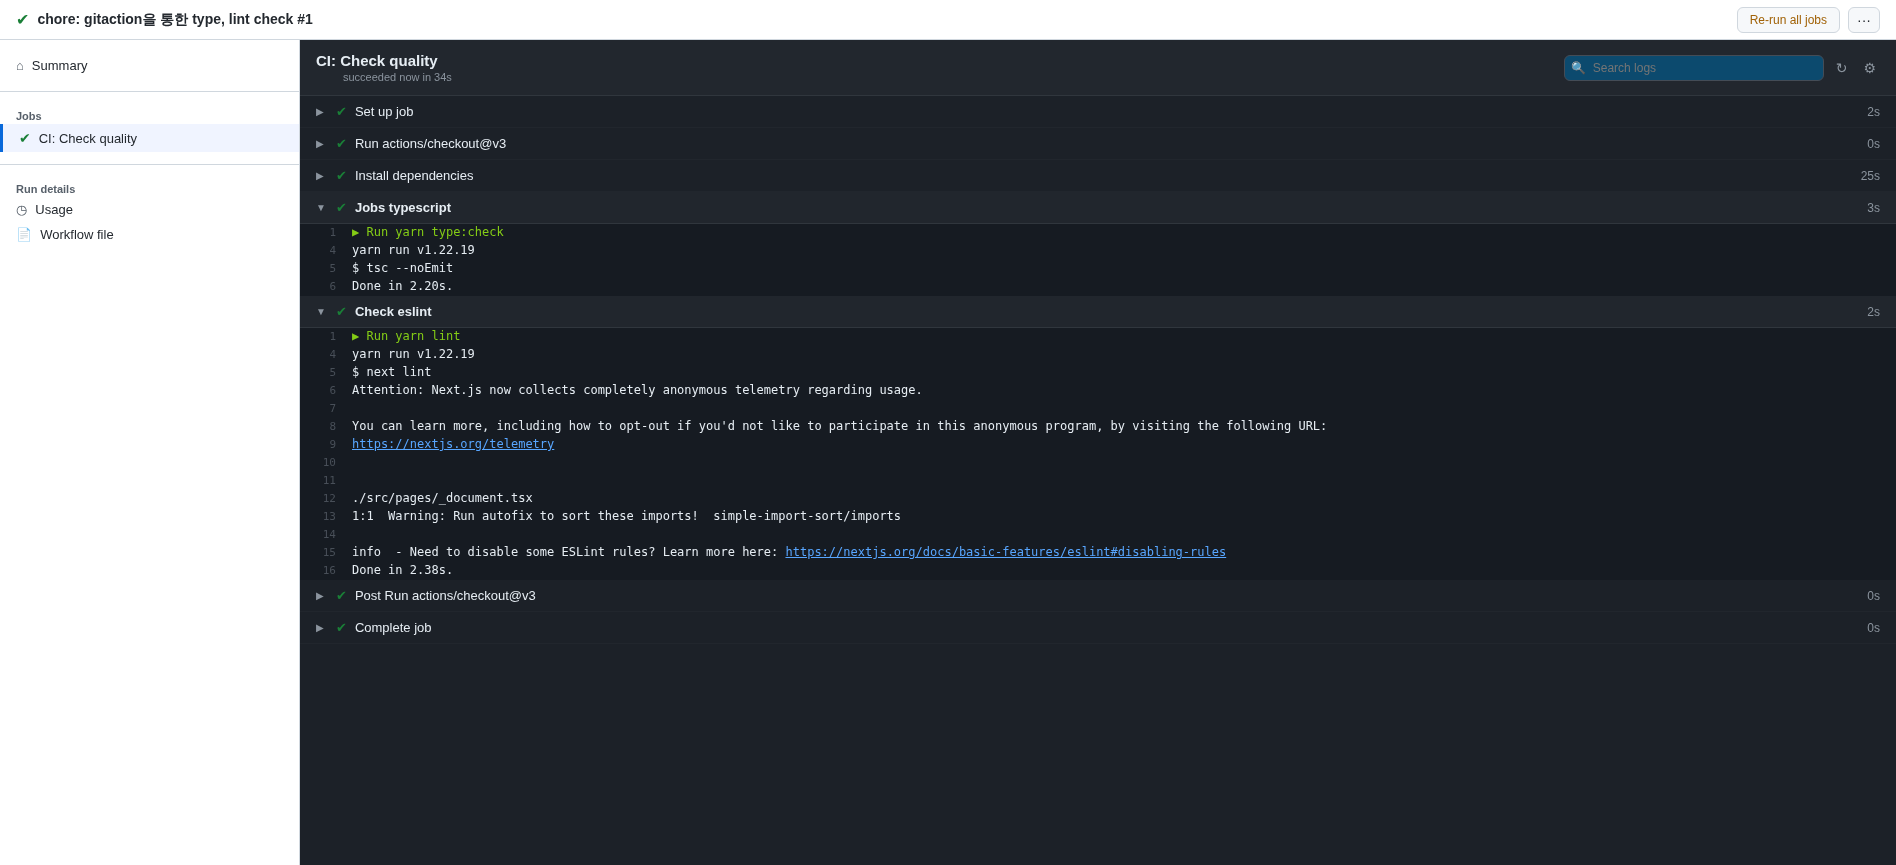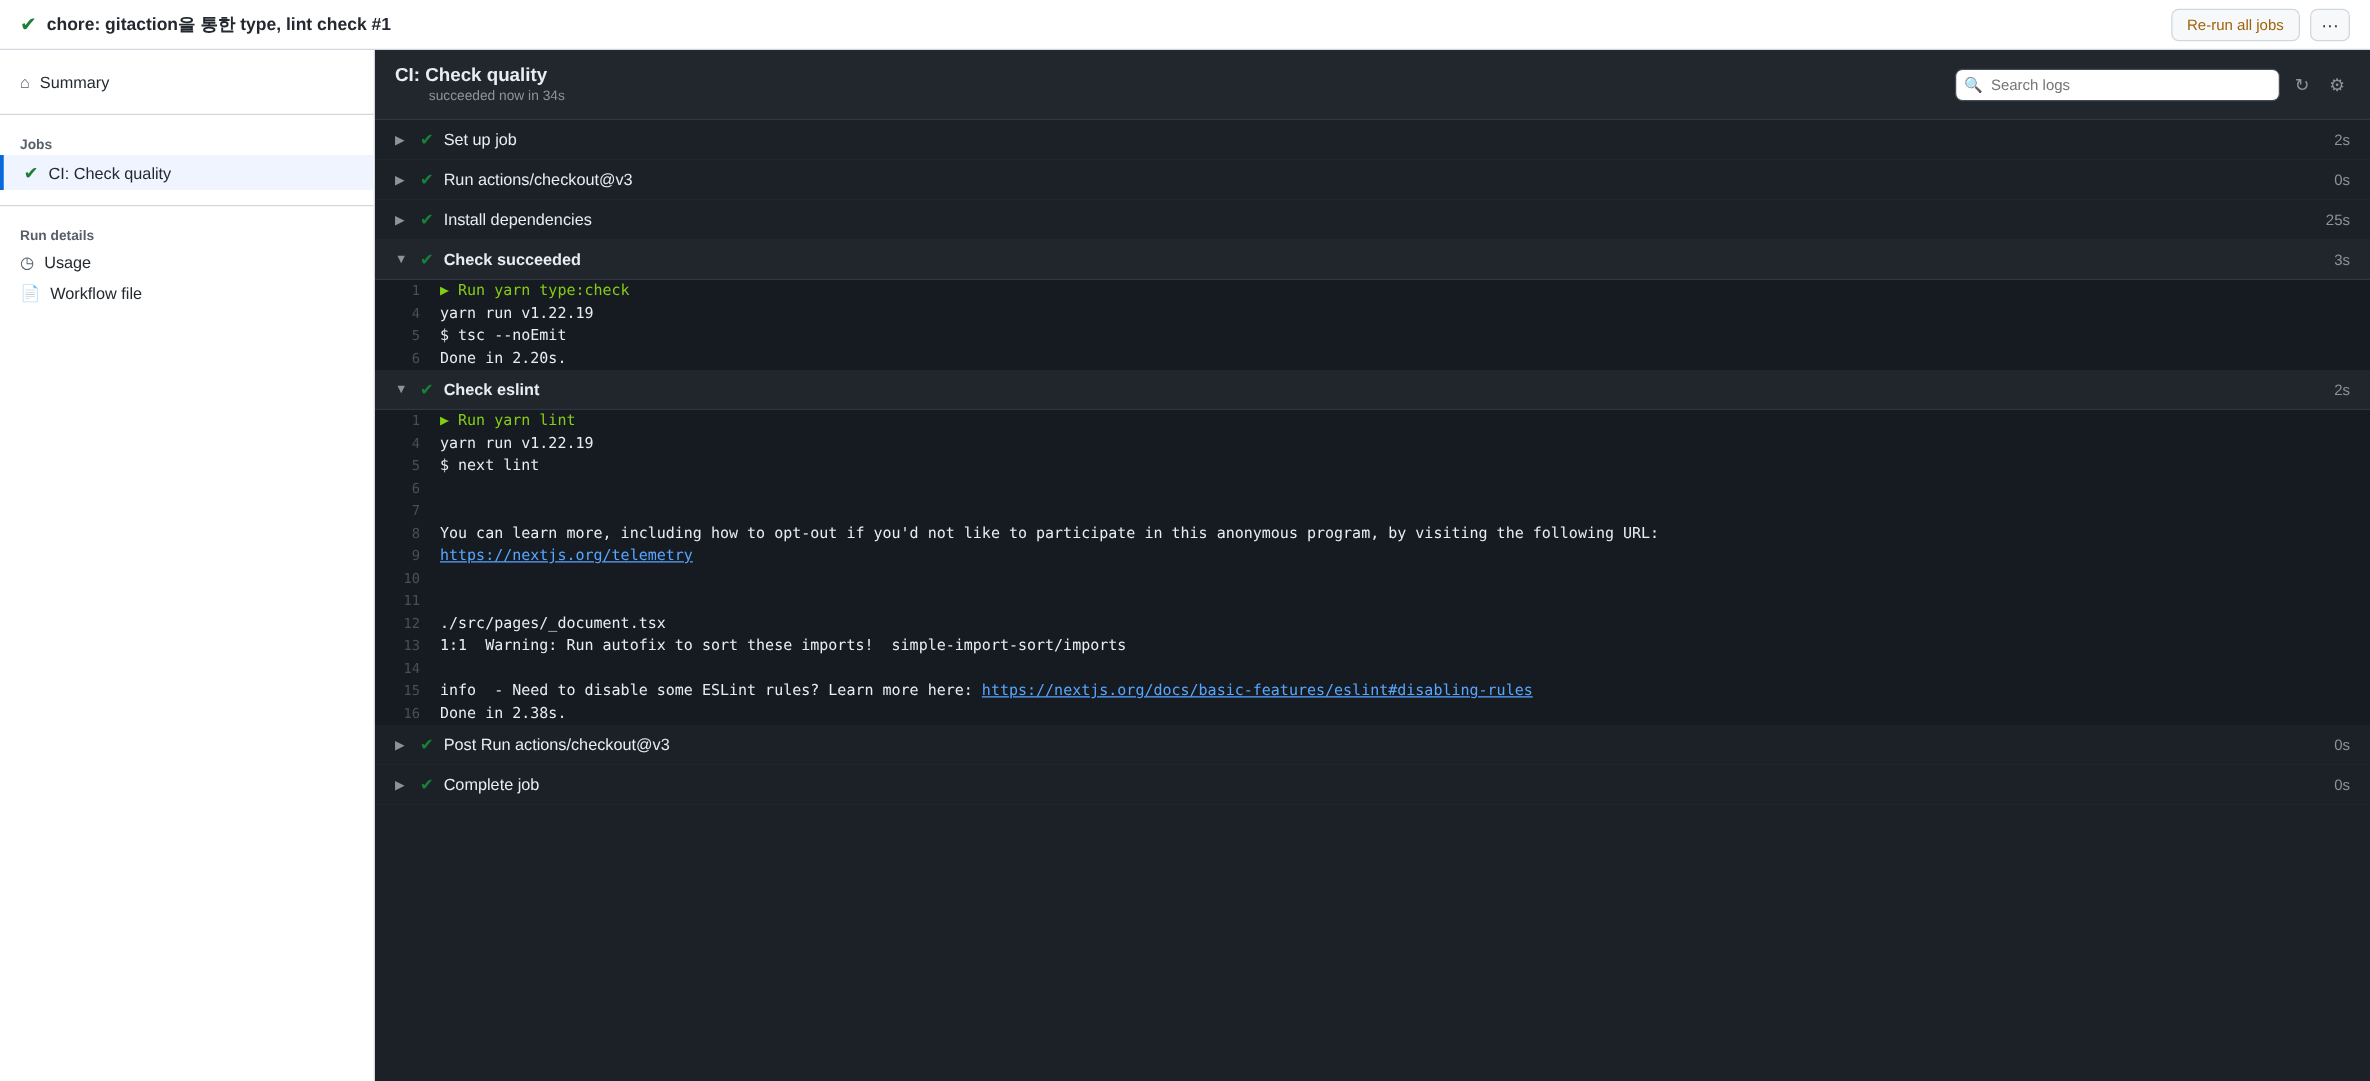--- a/index.html
+++ b/index.html
@@ -55,21 +55,21 @@
     .job-header {
       display: flex; align-items: center; justify-content: space-between;
       padding: 12px 16px; background: #22272e; border-bottom: 1px solid #30363d;
     }
     .job-header-left {}
     .job-title { font-size: 15px; font-weight: 600; color: #e6edf3; }
     .job-subtitle { font-size: 11px; color: #8b949e; margin-top: 2px; margin-left: 27px; }
     .job-header-right { display: flex; align-items: center; gap: 8px; }
     .search-input-wrap { position: relative; }
     .search-input {
-      background: #ffffff; border: 1px solid #444c56; border-radius: 6px;
+      background: #0c4a6e; border: 1px solid #444c56; border-radius: 6px;
       padding: 5px 10px 5px 28px; color: #8b949e; font-size: 12px;
       width: 260px; outline: none;
     }
     .search-icon-abs {
       position: absolute; left: 8px; top: 50%; transform: translateY(-50%);
       color: #8b949e; font-size: 12px; pointer-events: none;
     }
     .icon-btn {
       background: transparent; border: none; cursor: pointer;
       color: #8b949e; font-size: 14px; padding: 4px;
@@ -202,21 +202,21 @@
           <span class="step-name">Install dependencies</span>
         </div>
         <span class="step-time">25s</span>
       </div>
 
       <div>
         <div class="section-header">
           <div class="section-header-left">
             <span class="chevron">▼</span>
             <span style="color:#1a7f37;">✔</span>
-            <span class="section-title">Check succeeded</span>
+            <span class="section-title">Jobs typescript</span>
           </div>
           <span class="section-time">3s</span>
         </div>
         <div class="log-block">
           <div class="log-line">
             <span class="log-line-num">1</span>
             <span class="log-line-content run-cmd">▶ Run yarn type:check</span>
           </div>
           <div class="log-line">
             <span class="log-line-num">4</span>
@@ -250,20 +250,21 @@
           <div class="log-line">
             <span class="log-line-num">4</span>
             <span class="log-line-content">yarn run v1.22.19</span>
           </div>
           <div class="log-line">
             <span class="log-line-num">5</span>
             <span class="log-line-content">$ next lint</span>
           </div>
           <div class="log-line">
             <span class="log-line-num">6</span>
+            <span class="log-line-content">Attention: Next.js now collects completely anonymous telemetry regarding usage.</span>
           </div>
           <div class="log-line">
             <span class="log-line-num">7</span>
           </div>
           <div class="log-line">
             <span class="log-line-num">8</span>
             <span class="log-line-content">You can learn more, including how to opt-out if you'd not like to participate in this anonymous program, by visiting the following URL:</span>
           </div>
           <div class="log-line">
             <span class="log-line-num">9</span>

